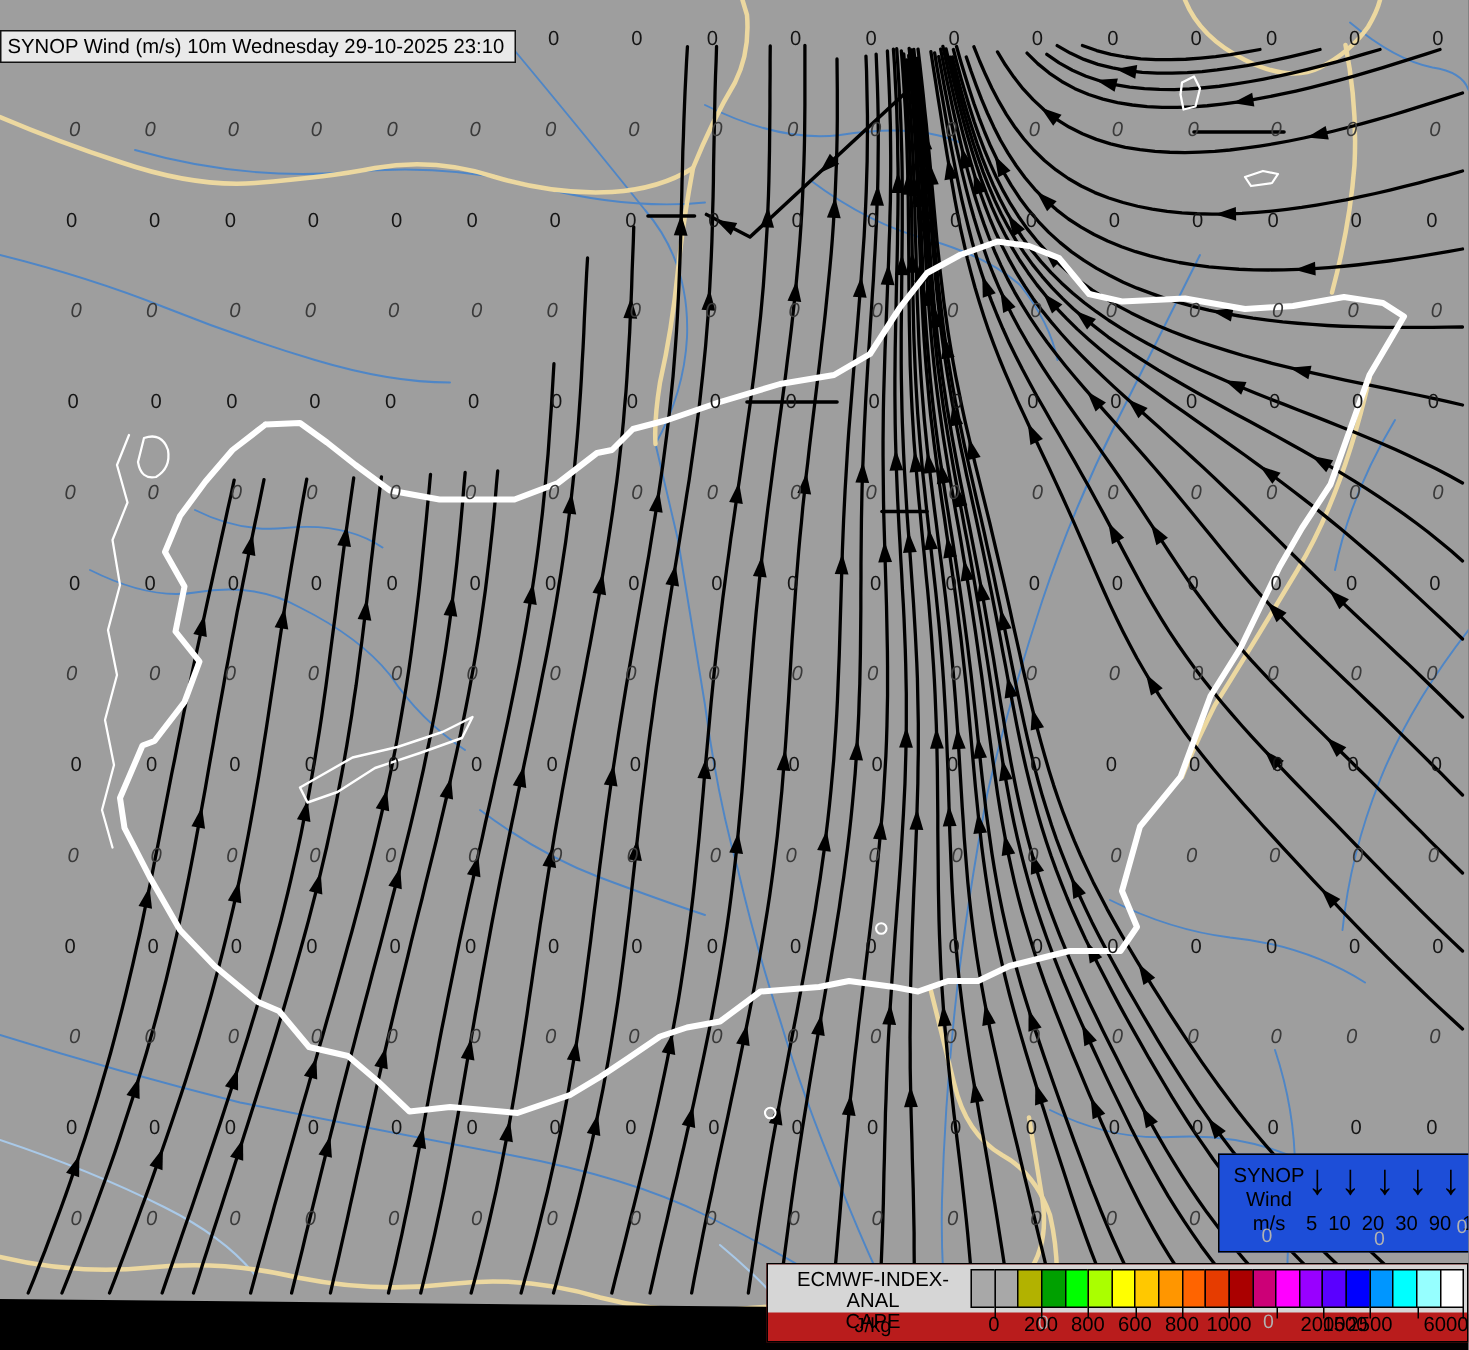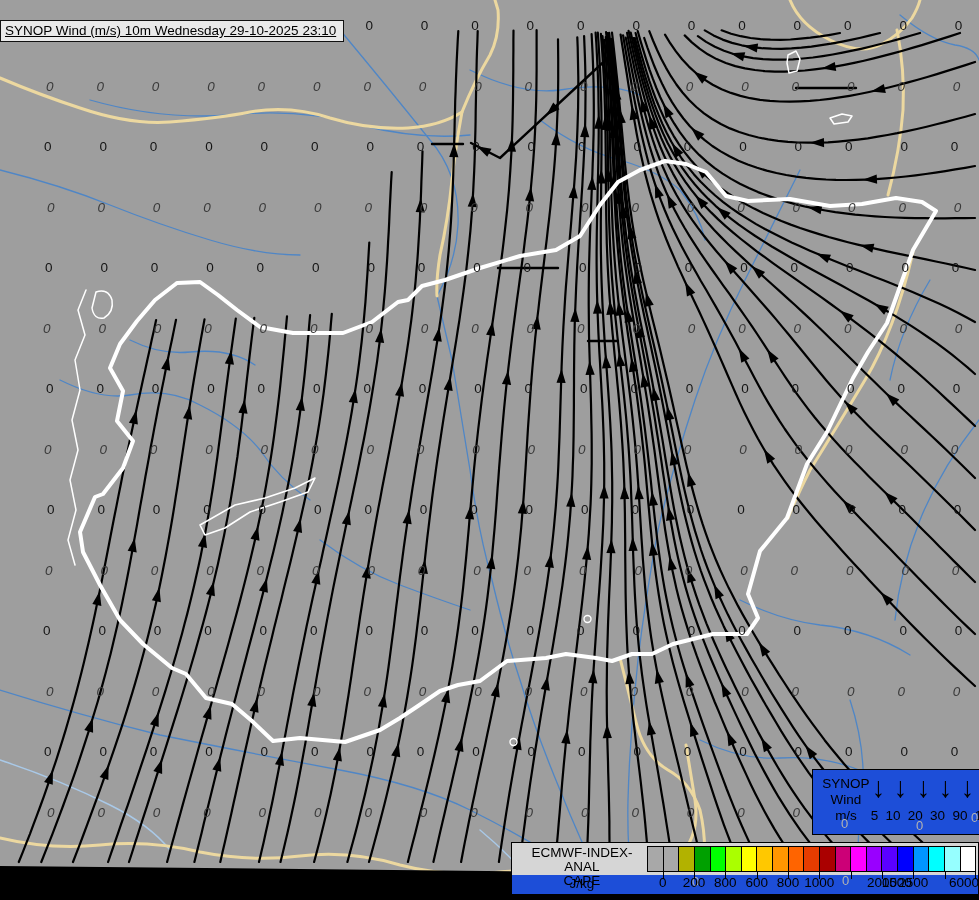--- a/index.html
+++ b/index.html
@@ -16,21 +16,21 @@
                 color:#000;text-align:center;width:48px;}
   #synop-arrows{position:absolute;left:54px;top:0px;width:134px;height:36px;
                 display:flex;justify-content:space-around;align-items:flex-start;}
   #synop-arrows .warrow{font-size:25px;font-weight:bold;color:#000;line-height:34px;
                         transform:scale(1.05,1.15);}
   #synop-speeds{position:absolute;left:54px;top:38px;width:134px;display:flex;
                 justify-content:space-around;font-size:13.5px;color:#000;}
   .ghost-zero{position:absolute;font-size:13px;color:#b2b2b2;}
   
   #cape-box{position:absolute;left:511px;top:842px;width:466px;height:51px;
-            border:1px solid #000;background:#1d4ed8;}
+            border:1px solid #000;background:#b91c1c;}
   #cape-top{position:absolute;left:0;top:0;width:100%;height:32px;background:#d6d6d6;}
   #cape-title{position:absolute;left:6px;top:3px;width:128px;text-align:center;
               font-size:13.5px;line-height:14px;color:#000;}
   #cape-unit{position:absolute;left:6px;top:33px;width:128px;text-align:center;
              font-size:13.5px;color:#000;}
   #cape-swatches{position:absolute;left:135px;top:3px;width:329px;height:26px;
                  display:flex;}
   #cape-swatches .cell{flex:1;border:1px solid #000;margin-left:-1px;box-sizing:border-box;}
   #cape-swatches .cell:first-child{margin-left:0;}
   .cape-tick{position:absolute;top:29px;width:1px;height:7px;background:#000;}
@@ -552,21 +552,21 @@
         <text x="792.6" y="816.5" font-size="13.5" font-family="&quot;Liberation Sans&quot;,&quot;DejaVu Sans&quot;,sans-serif" fill="#3a3a3a" font-style="italic">0</text>
         <text x="848" y="816.5" font-size="13.5" font-family="&quot;Liberation Sans&quot;,&quot;DejaVu Sans&quot;,sans-serif" fill="#3a3a3a" font-style="italic">0</text>
         <text x="898.4" y="816.5" font-size="13.5" font-family="&quot;Liberation Sans&quot;,&quot;DejaVu Sans&quot;,sans-serif" fill="#3a3a3a" font-style="italic">0</text>
         <text x="953.8" y="816.5" font-size="13.5" font-family="&quot;Liberation Sans&quot;,&quot;DejaVu Sans&quot;,sans-serif" fill="#3a3a3a" font-style="italic">0</text>
       </g>
       <g>
         <polygon points="0,866 979,876 979,900 0,900" fill="#000000"></polygon>
       </g>
     </svg>
 
-  <div class="titlebox" style="top:20px;text-decoration:underline;">SYNOP Wind (m/s) 10m Wednesday 29-10-2025 23:10</div>
+  <div class="titlebox" style="top:20px;">SYNOP Wind (m/s) 10m Wednesday 29-10-2025 23:10</div>
 
   <div id="synop-box">
     <div id="synop-titles">
       <div>SYNOP</div>
       <div>Wind</div>
       <div>m/s</div>
     </div>
     <div id="synop-arrows">
         <span class="warrow">↓</span>
         <span class="warrow">↓</span>

